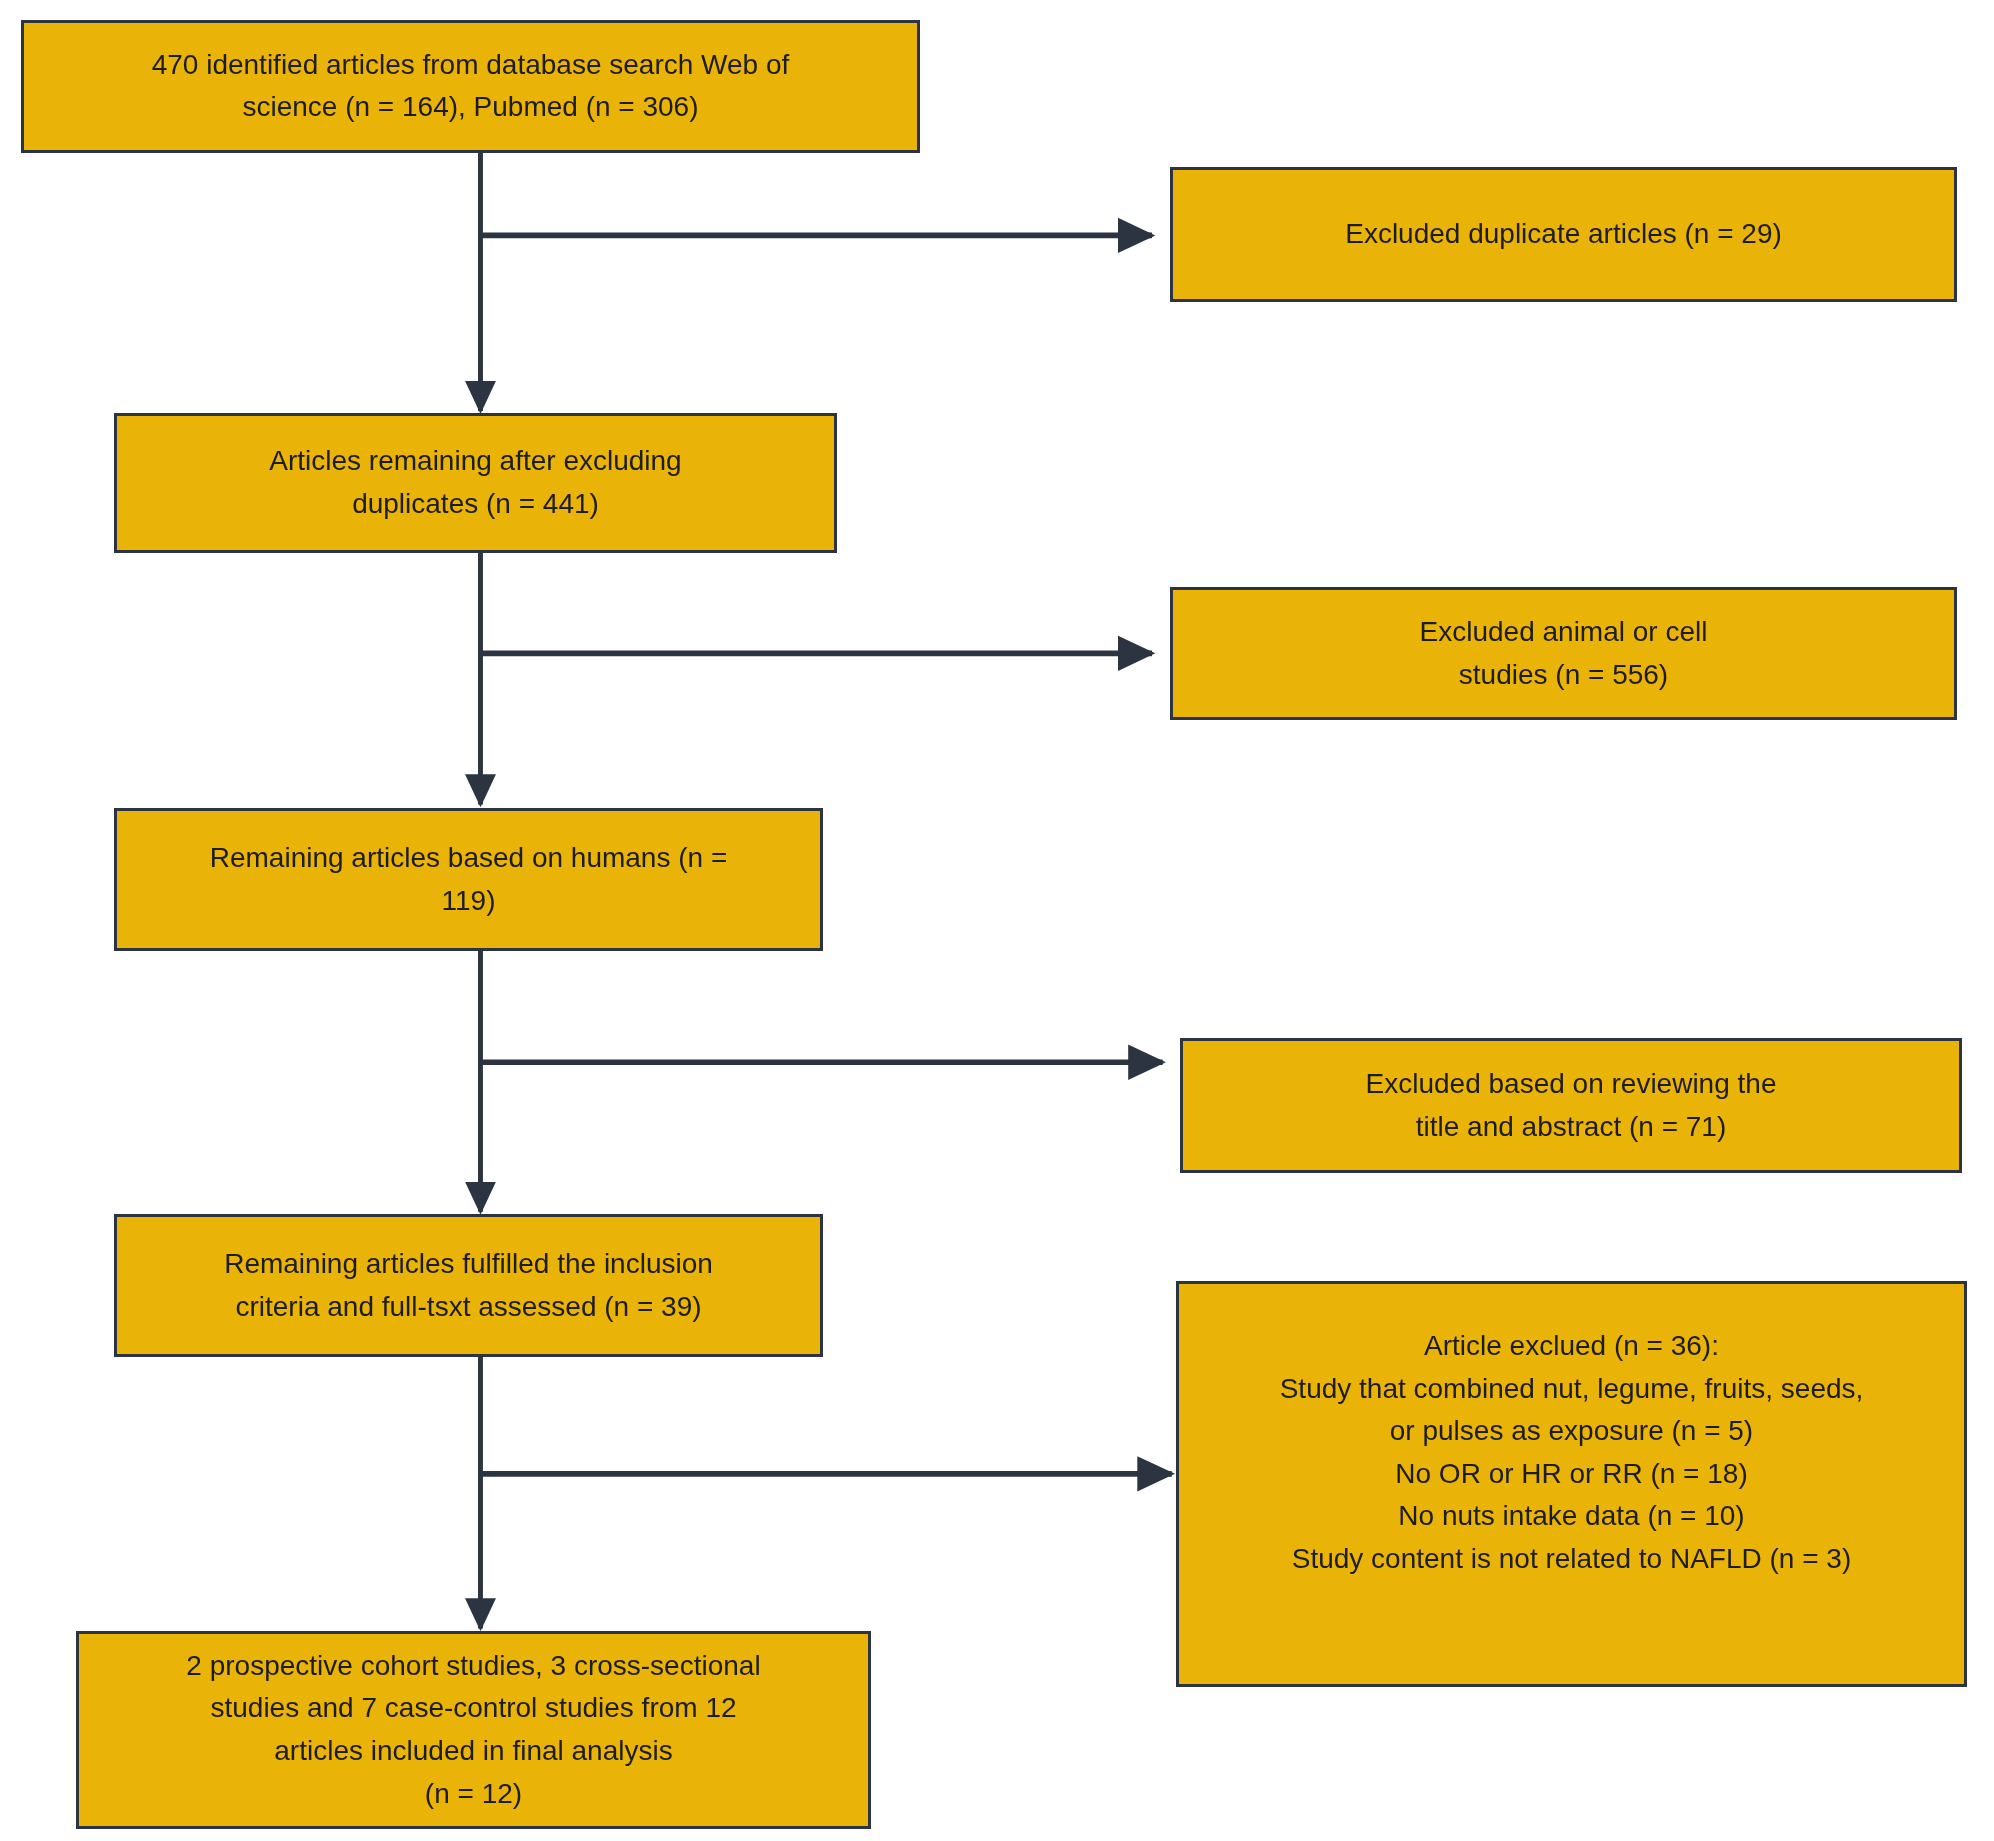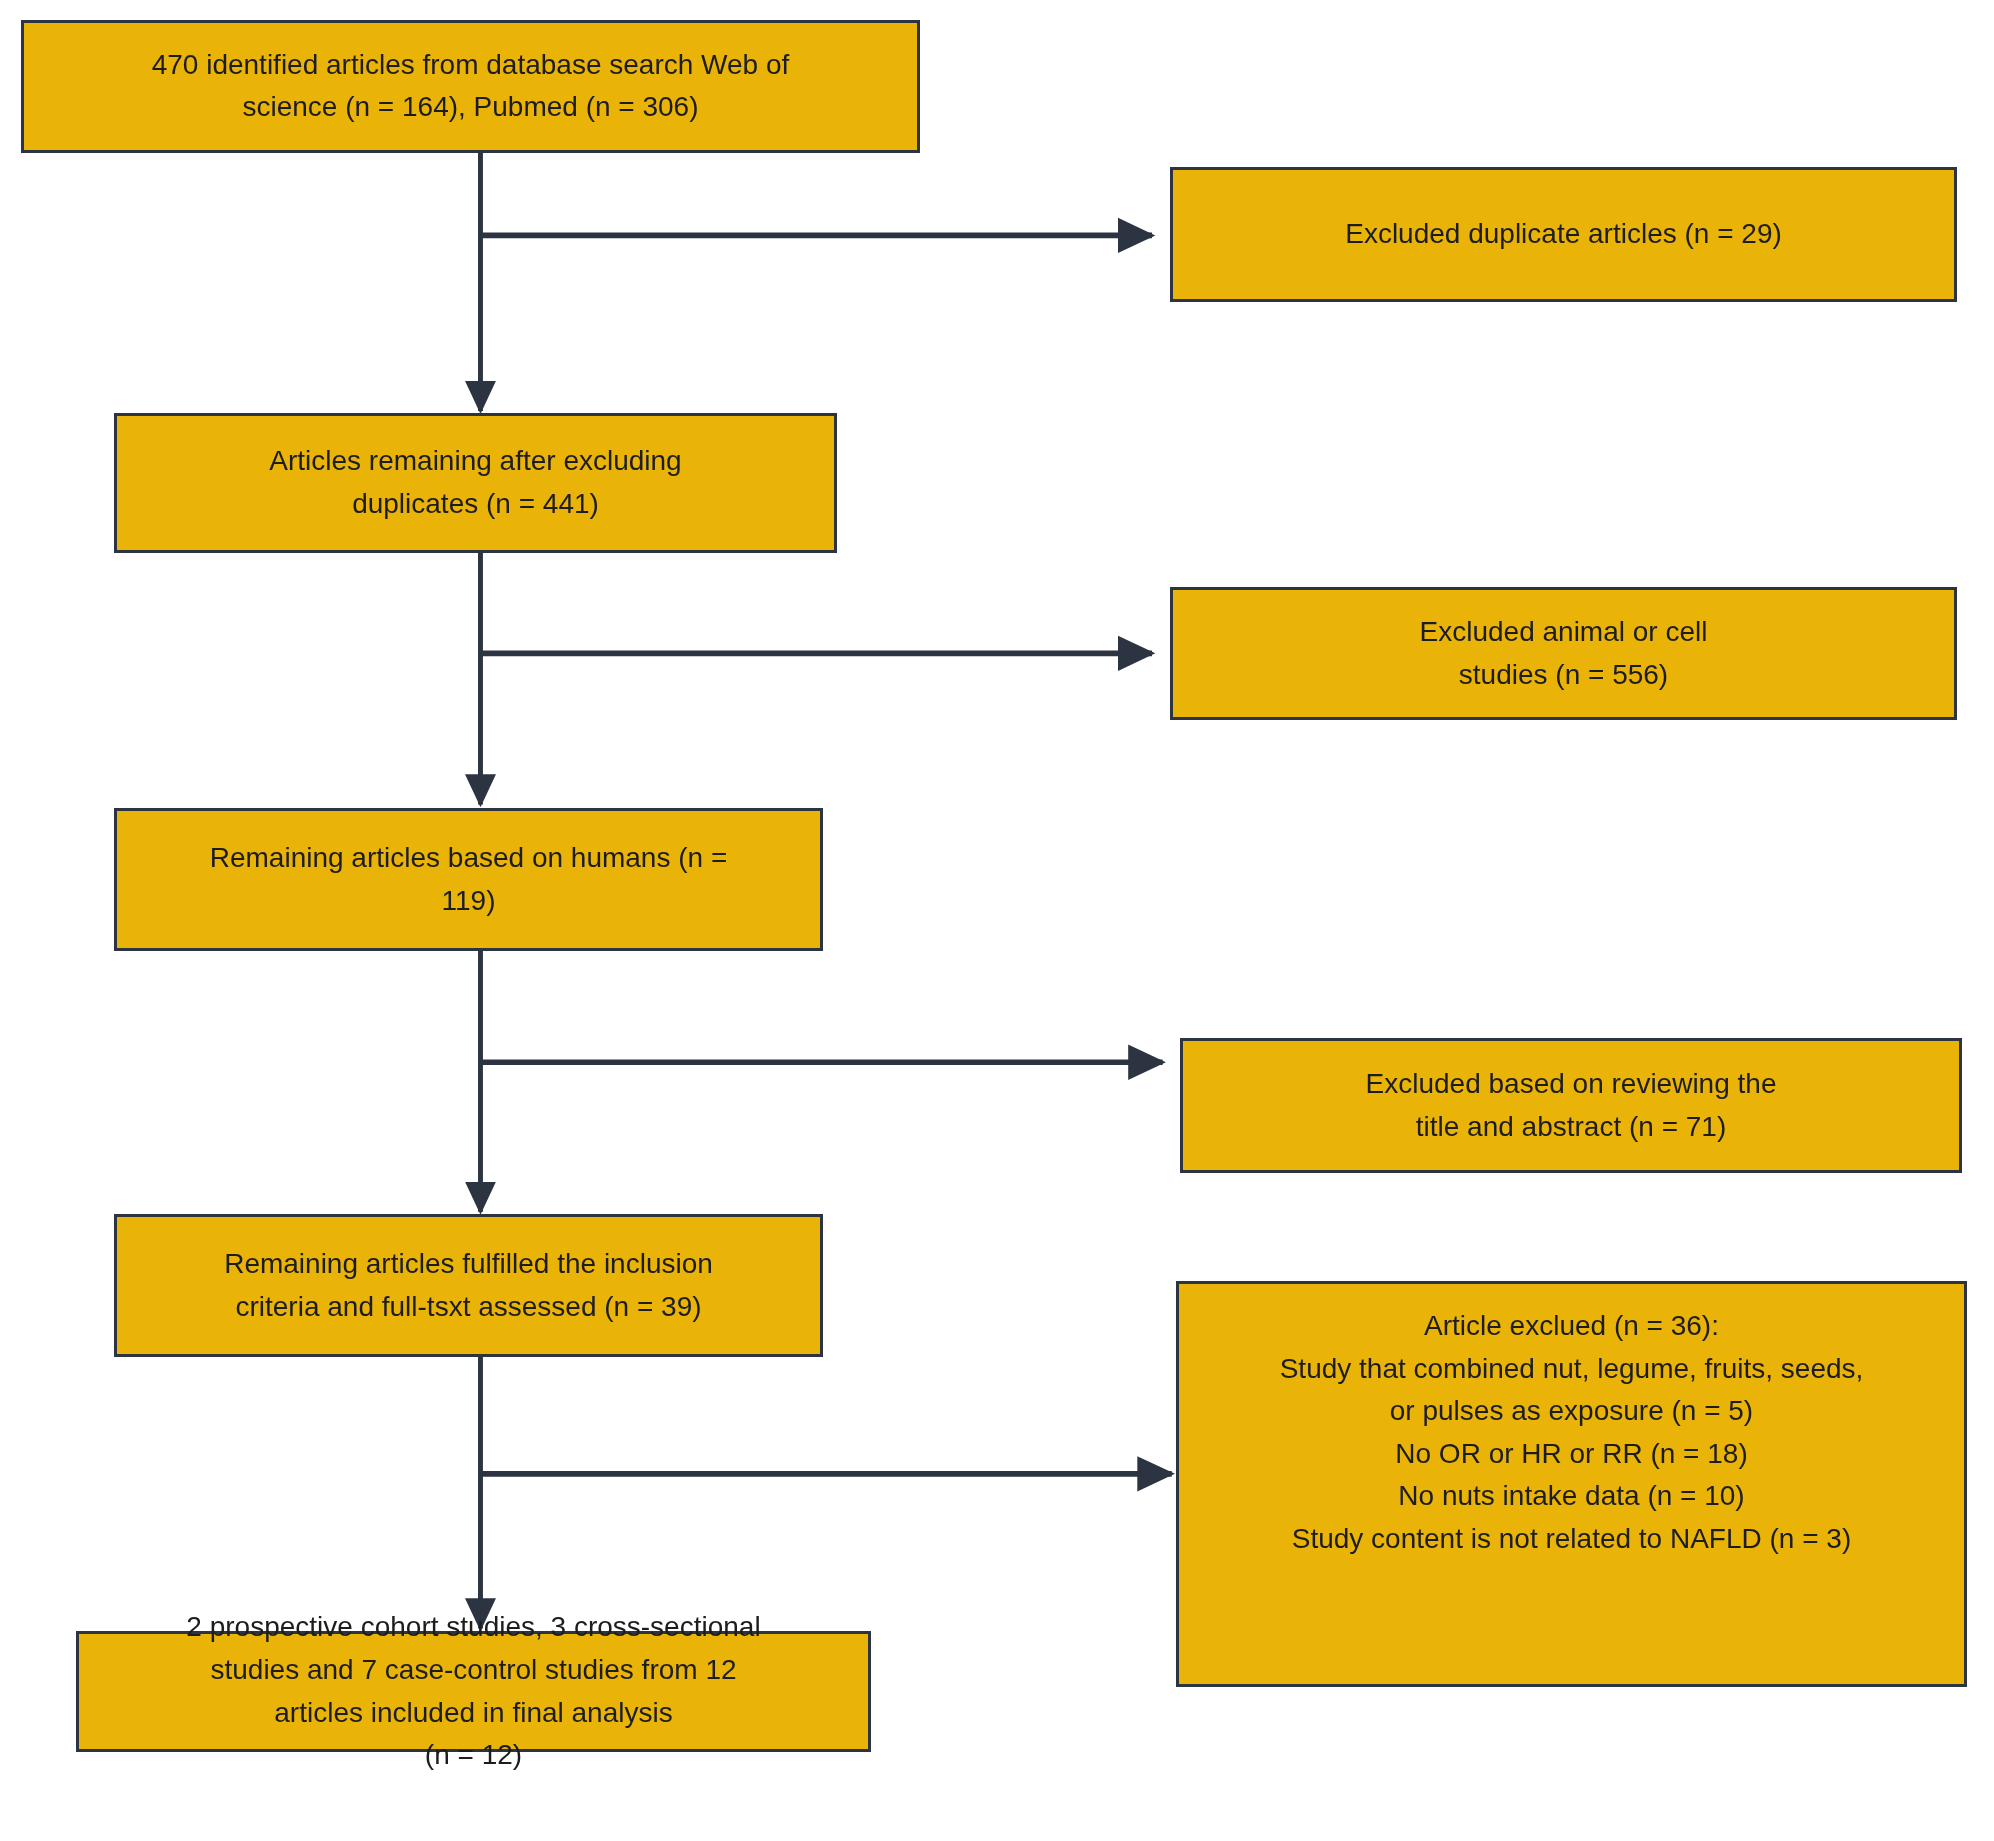--- a/index.html
+++ b/index.html
@@ -84,42 +84,42 @@
   <div class="flow-box" style="left:114px; top:808px; width:709px; height:143px;justify-content:center;">
     <span class="txt">Remaining articles based on humans (n =
 119)</span>
   </div>
 
   <div class="flow-box" style="left:114px; top:1214px; width:709px; height:143px;">
     <span class="txt">Remaining articles fulfilled the inclusion
 criteria and full-tsxt assessed (n = 39)</span>
   </div>
 
-  <div class="flow-box" style="left:76px; top:1631px; width:795px; height:121px; align-items:center;justify-content:center;">
+  <div class="flow-box" style="left:76px; top:1631px; width:795px; height:198px; align-items:center;justify-content:center;">
     <span class="txt">2 prospective cohort studies, 3 cross-sectional
 studies  and 7 case-control studies from 12
 articles included in final analysis
 (n = 12)</span>
   </div>
 
   <div class="flow-box" style="left:1170px; top:167px; width:787px; height:135px;">
     <span class="txt">Excluded duplicate articles (n = 29)</span>
   </div>
 
   <div class="flow-box" style="left:1170px; top:587px; width:787px; height:133px;">
     <span class="txt">Excluded animal or cell
 studies (n = 556)</span>
   </div>
 
   <div class="flow-box" style="left:1180px; top:996px; width:782px; height:135px;margin-top:42px;">
     <span class="txt">Excluded based on reviewing the
 title and abstract (n = 71)</span>
   </div>
 
-  <div class="flow-box" style="left:1176px; top:1281px; width:791px; height:406px; align-items:flex-start; padding-top:21px;">
+  <div class="flow-box" style="left:1176px; top:1281px; width:791px; height:406px; align-items:flex-start; padding-top:41px;">
     <span class="txt">Article exclued (n = 36):
 Study that combined nut,  legume,  fruits,  seeds,
 or pulses as exposure (n = 5)
 No OR or HR or RR (n = 18)
 No nuts intake data (n = 10)
 Study content is not related to NAFLD (n = 3)</span>
   </div>
 
 </div>
 

